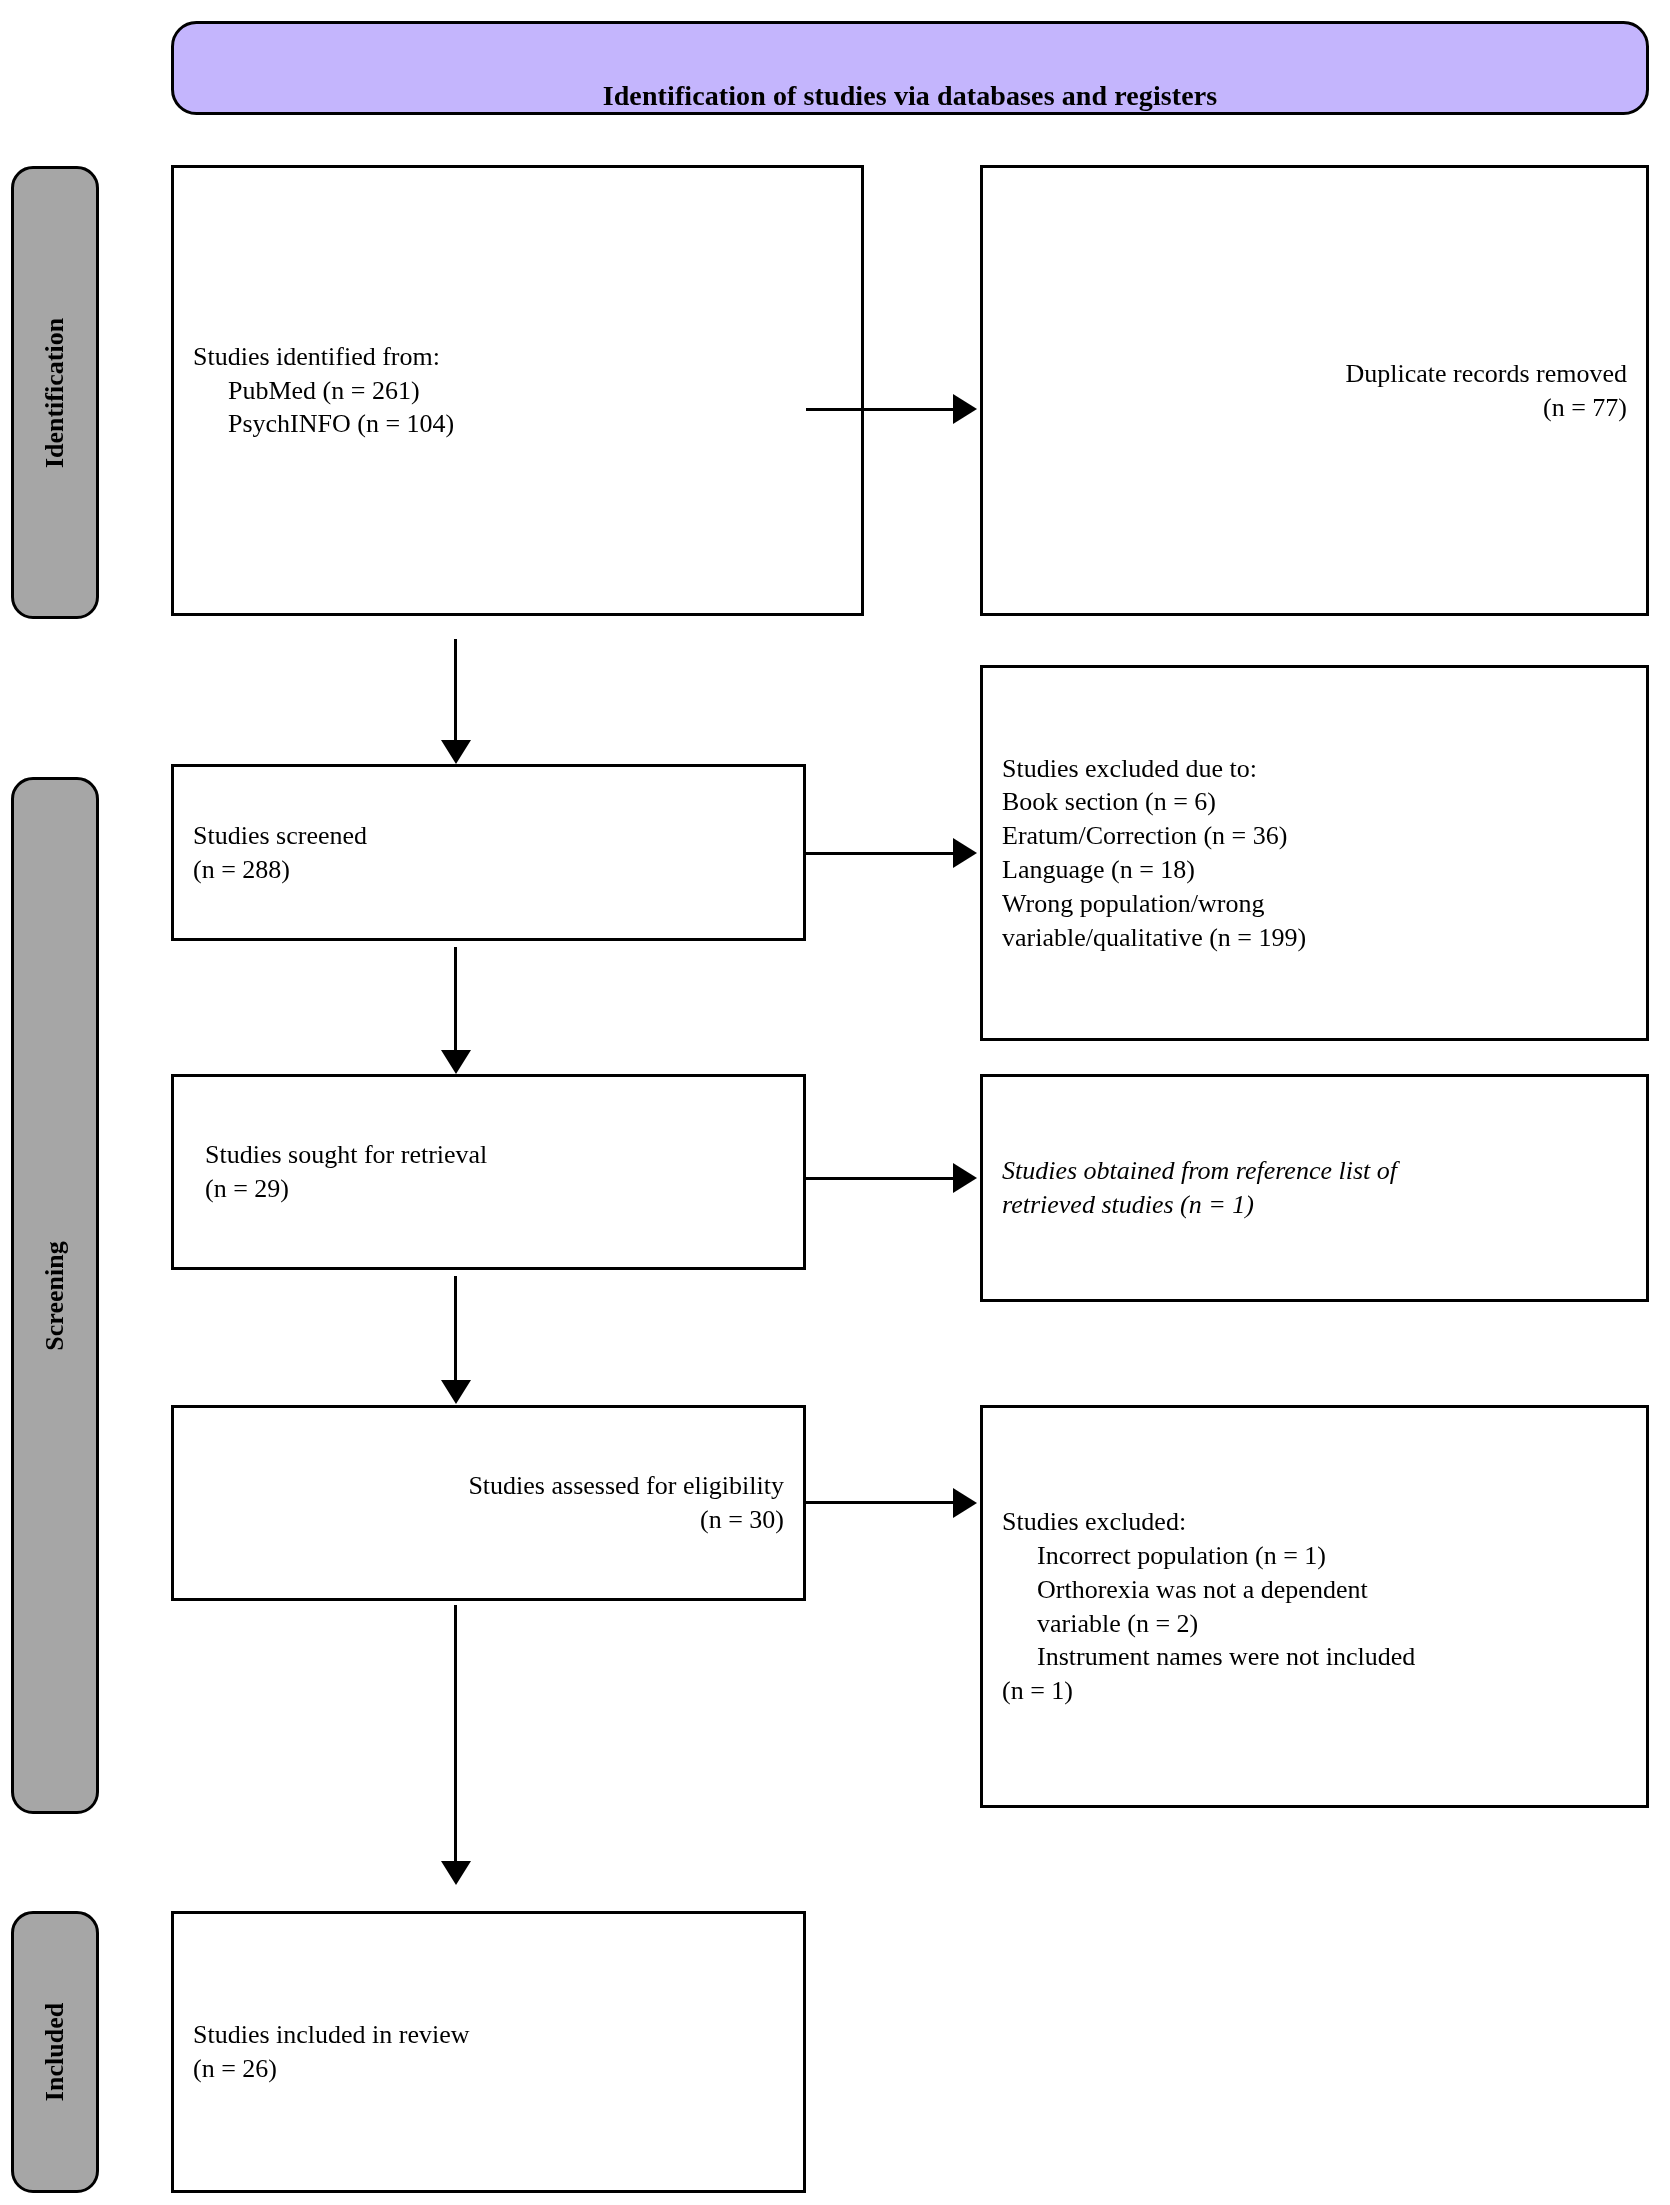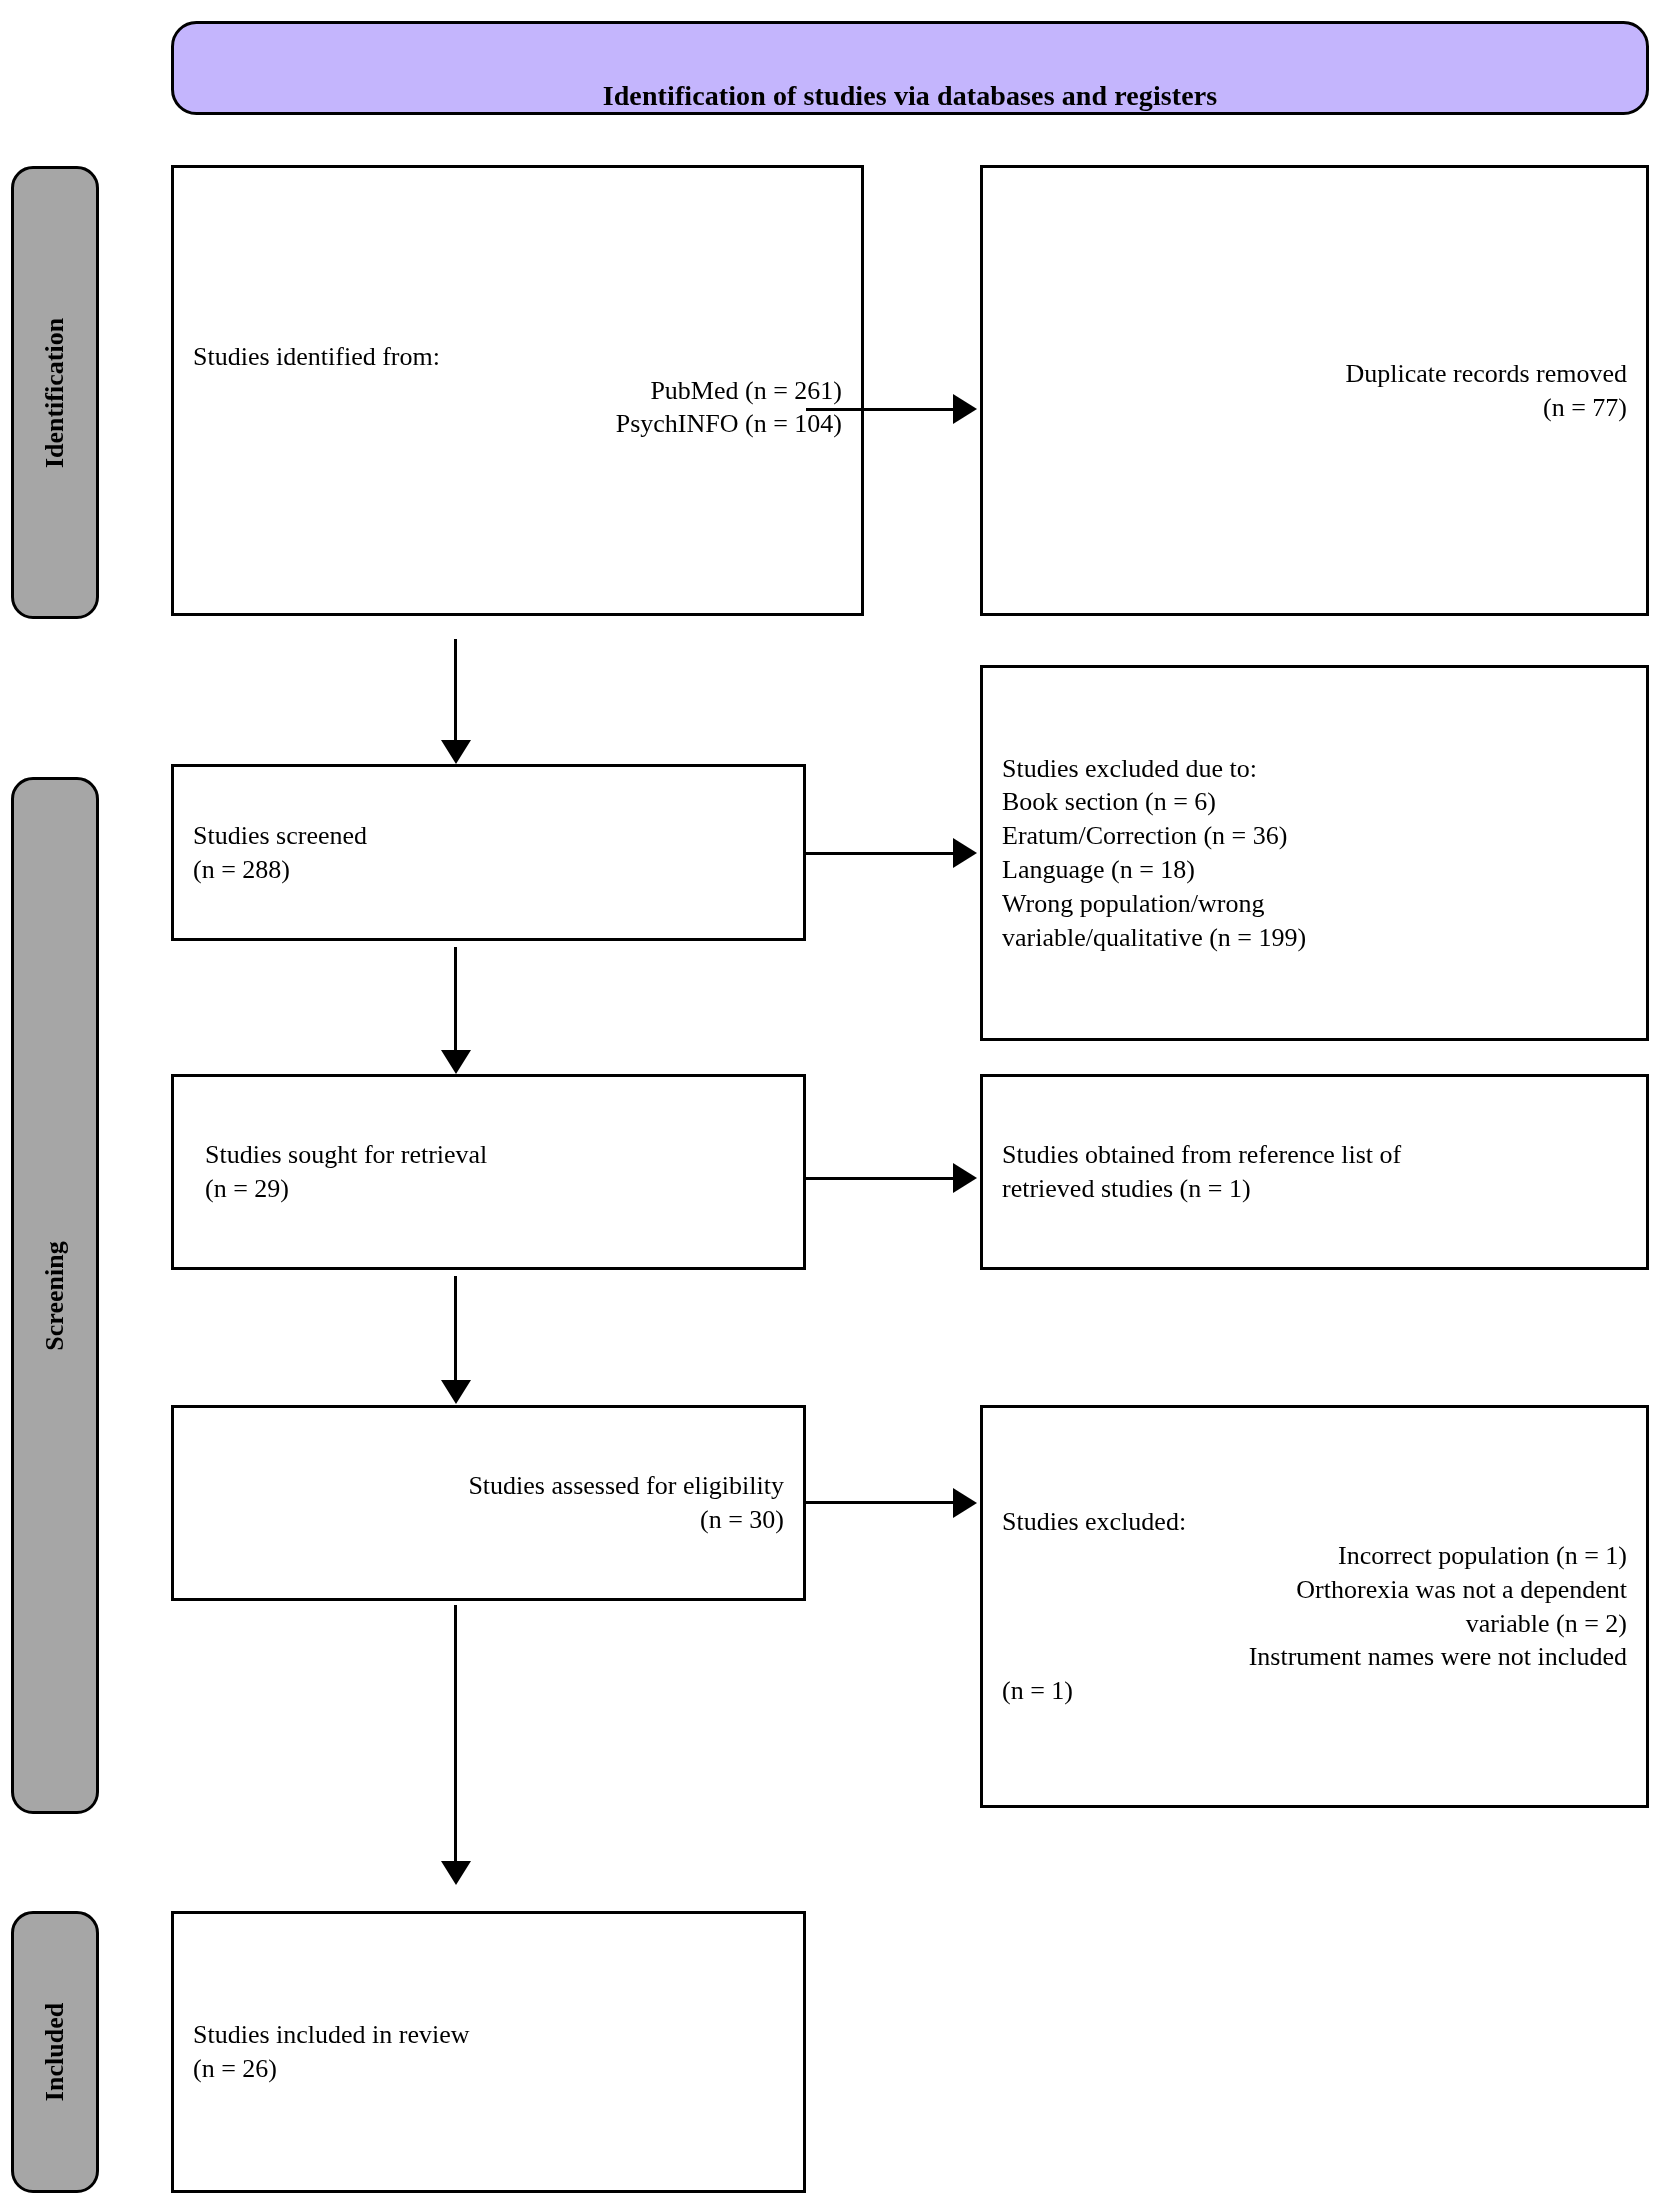--- a/index.html
+++ b/index.html
@@ -66,21 +66,21 @@
   }
   .node-body {
     padding: 0 19px;
   }
   .line {
     font-size: 26px;
     line-height: 1.30;
     color: #000000;
     white-space: pre-wrap;
   }
-  .line.indent { padding-left: 35px; text-align: right; }
+  .line.indent { padding-left: 35px; }
 
   
   .v-line {
     position: absolute;
     width: 2.8px;
     background: #000000;
   }
   .v-head {
     position: absolute;
     width: 0; height: 0;
@@ -170,21 +170,21 @@
   <div class="node" style="left:171px; top:1074px; width:635px; height:196px;padding-left:12px;">
     <div class="node-body">
       <div class="line">Studies sought for retrieval</div>
       <div class="line">(n = 29)</div>
     </div>
   </div>
 
   <div class="h-line" style="left:806px; top:1177px; width:150px;"></div>
   <div class="h-head" style="left:953px; top:1163px;"></div>
 
-  <div class="node" style="left:980px; top:1074px; width:669px; height:196px;">
+  <div class="node" style="left:980px; top:1074px; width:669px; height:228px;font-style:italic;">
     <div class="node-body">
       <div class="line">Studies obtained from reference list of</div>
       <div class="line">retrieved studies (n = 1)</div>
     </div>
   </div>
 
   <div class="v-line" style="left:454px; top:1276px; width:2.8px; height:108px;"></div>
   <div class="v-head" style="left:441px; top:1380px;"></div>
 
   <div class="node" style="left:171px; top:1405px; width:635px; height:196px;text-align:right;">

